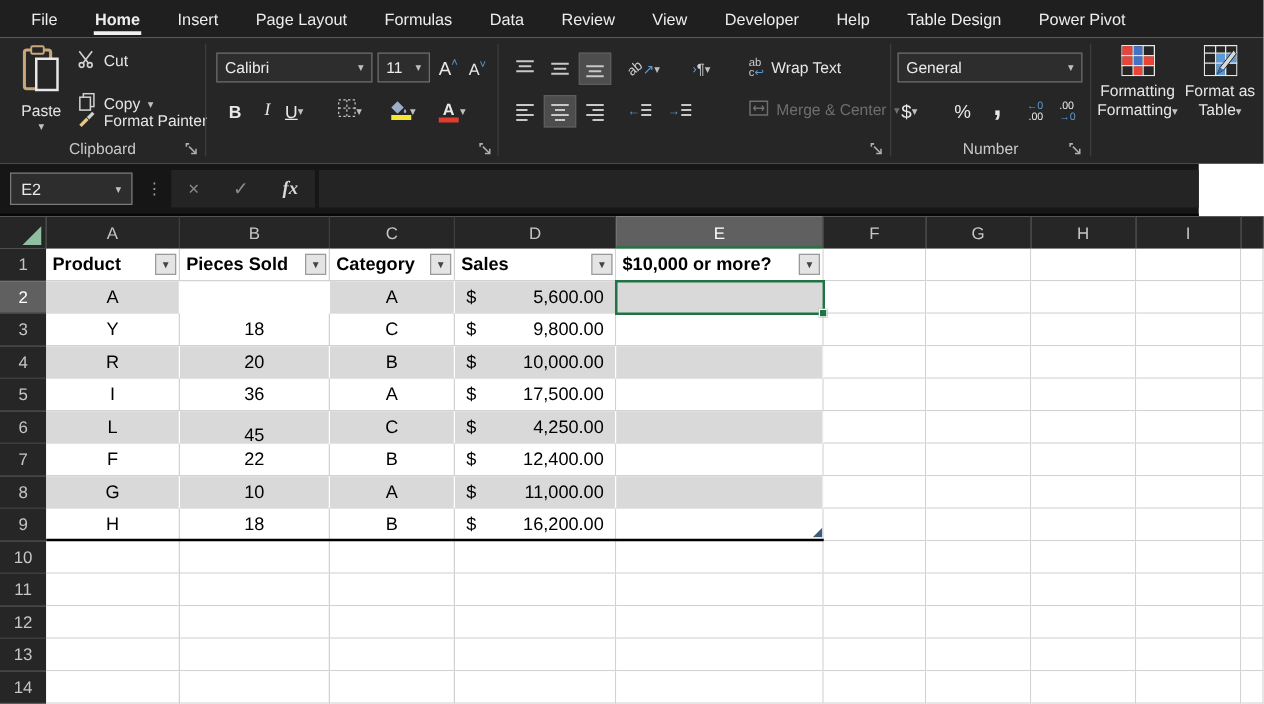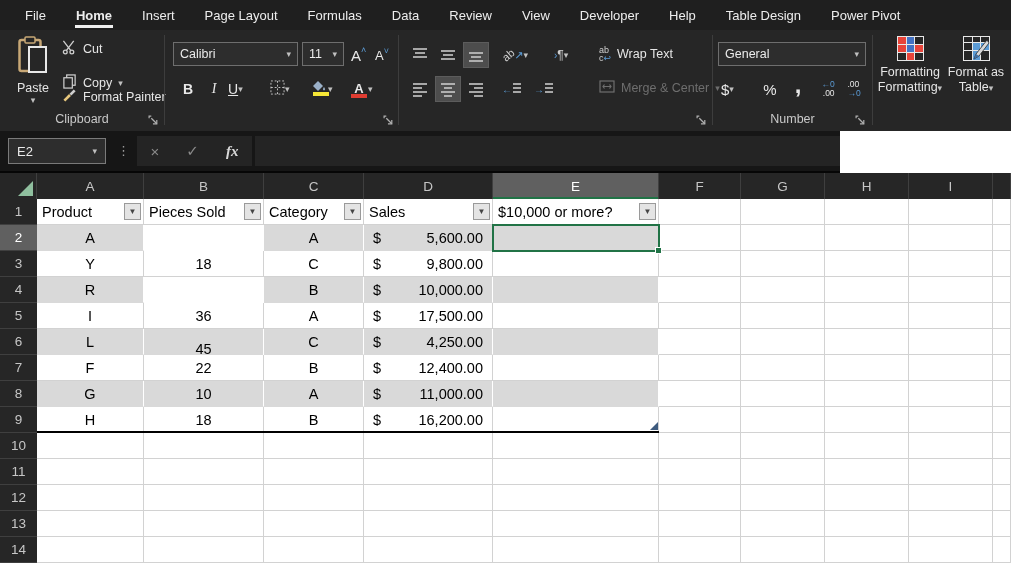--- a/index.html
+++ b/index.html
@@ -32,21 +32,21 @@
   .blue { color:#5b9bd5; }
   .disabled, .disabled * { color:#6e6e6e !important; }
   .swatchbar { position:absolute; left:3px; bottom:2px; width:16px; height:4px; }
   .hl { stroke:#c8c8c8; stroke-width:1.6; }
 
   
   #paste-btn { position:absolute; left:8px; top:6px; width:50px; height:88px; display:flex; flex-direction:column; align-items:center; }
   #paste-btn .lbl { font-size:12.5px; margin-top:3px; }
 
   
-  #formulabar { position:absolute; left:0; top:131px; width:840px; height:42px; background:#161616; border-bottom:2px solid #060606; }
+  #formulabar { position:absolute; left:0; top:131px; width:959px; height:42px; background:#161616; border-bottom:2px solid #060606; }
   #namebox { position:absolute; left:8px; top:7px; width:98px; height:26px; background:#2d2d2d; border:1px solid #7a7a7a;
              color:#eaeaea; font-size:13px; display:flex; align-items:center; padding:0 8px; }
   #namebox .chev { margin-left:auto; }
   #fb-dots { position:absolute; left:117px; top:12px; color:#9a9a9a; font-size:13px; }
   #fb-btns { position:absolute; left:137px; top:5px; width:115px; height:30px; background:#242424; display:flex; align-items:center; justify-content:space-around; }
   .fbtn { color:#8a8a8a; font-size:15px; }
   #fx { color:#d8d8d8; font-style:italic; font-family:"Liberation Serif","DejaVu Serif",serif; font-size:15px; font-weight:bold; }
   #fb-input { position:absolute; left:255px; top:5px; right:0; height:30px; background:#242424; color:#e8e8e8; font-size:13px; }
 
   
@@ -55,21 +55,21 @@
         display:flex; align-items:center; justify-content:center; }
   .colhead { border-right:1px solid #3f3f3f; height:26px; top:0; }
   .rowhead { border-bottom:1px solid #3f3f3f; width:37px; left:0; }
   .colhead.sel, .rowhead.sel { background:#606060; color:#fff; }
   .colhead.sel { box-shadow:inset 0 -2px 0 #217346; }
   .corner { top:0; left:0; width:37px; height:26px; border-right:1px solid #3f3f3f; }
   .tri { position:absolute; right:3px; bottom:3px; width:0; height:0; border-left:15px solid transparent; border-bottom:15px solid #8fbf9e; }
   .cell { position:absolute; background:#fff; border-right:1px solid #d2d2d2; border-bottom:1px solid #d2d2d2;
           font-size:14.5px; color:#000; display:flex; align-items:center; justify-content:center; }
   .cell.banded { background:#d9d9d9; border-right-color:#ffffff; border-bottom-color:#d9d9d9; }
-  .cell.thead { font-weight:normal; justify-content:flex-start; padding-left:5px; }
+  .cell.thead { font-weight:bold; justify-content:flex-start; padding-left:5px; }
   .cell.sales { justify-content:space-between; padding:0 9px 0 9px; }
   .filterbtn { position:absolute; right:2px; top:4px; width:17px; height:17px; background:#e4e4e4; border:1px solid #9a9a9a;
                color:#444; font-size:8px; display:flex; align-items:center; justify-content:center; }
   #sel-border { position:absolute; border:2px solid #217346; }
   #fill-handle { position:absolute; width:7px; height:7px; background:#217346; border:1px solid #fff; }
   #table-bottom { position:absolute; height:2px; background:#000; }
   #resize-handle { position:absolute; width:8px; height:8px; background:#3e5b7e; clip-path:polygon(100% 0,100% 100%,0 100%); }
 </style>
 </head>
 <body>
@@ -476,20 +476,23 @@
     <div class="cell" style="left: 493px; top: 78px; width: 166px; height: 26px;">
       <span></span>
     </div>
     <div class="cell" style="left: 659px; top: 78px; width: 82px; height: 26px;"></div>
     <div class="cell" style="left: 741px; top: 78px; width: 84px; height: 26px;"></div>
     <div class="cell" style="left: 825px; top: 78px; width: 84px; height: 26px;"></div>
     <div class="cell" style="left: 909px; top: 78px; width: 84px; height: 26px;"></div>
     <div class="cell" style="left: 993px; top: 78px; width: 18px; height: 26px;"></div>
     <div class="cell banded" style="left: 37px; top: 104px; width: 107px; height: 26px;">
       <span>R</span>
+    </div>
+    <div class="cell banded" style="left: 144px; top: 104px; width: 120px; height: 26px;">
+      <span>20</span>
     </div>
     <div class="cell banded" style="left: 264px; top: 104px; width: 100px; height: 26px;">
       <span>B</span>
     </div>
     <div class="cell banded sales" style="left: 364px; top: 104px; width: 129px; height: 26px;">
       <span>$</span>
       <span>10,000.00</span>
     </div>
     <div class="cell banded" style="left: 493px; top: 104px; width: 166px; height: 26px;">
       <span></span>

